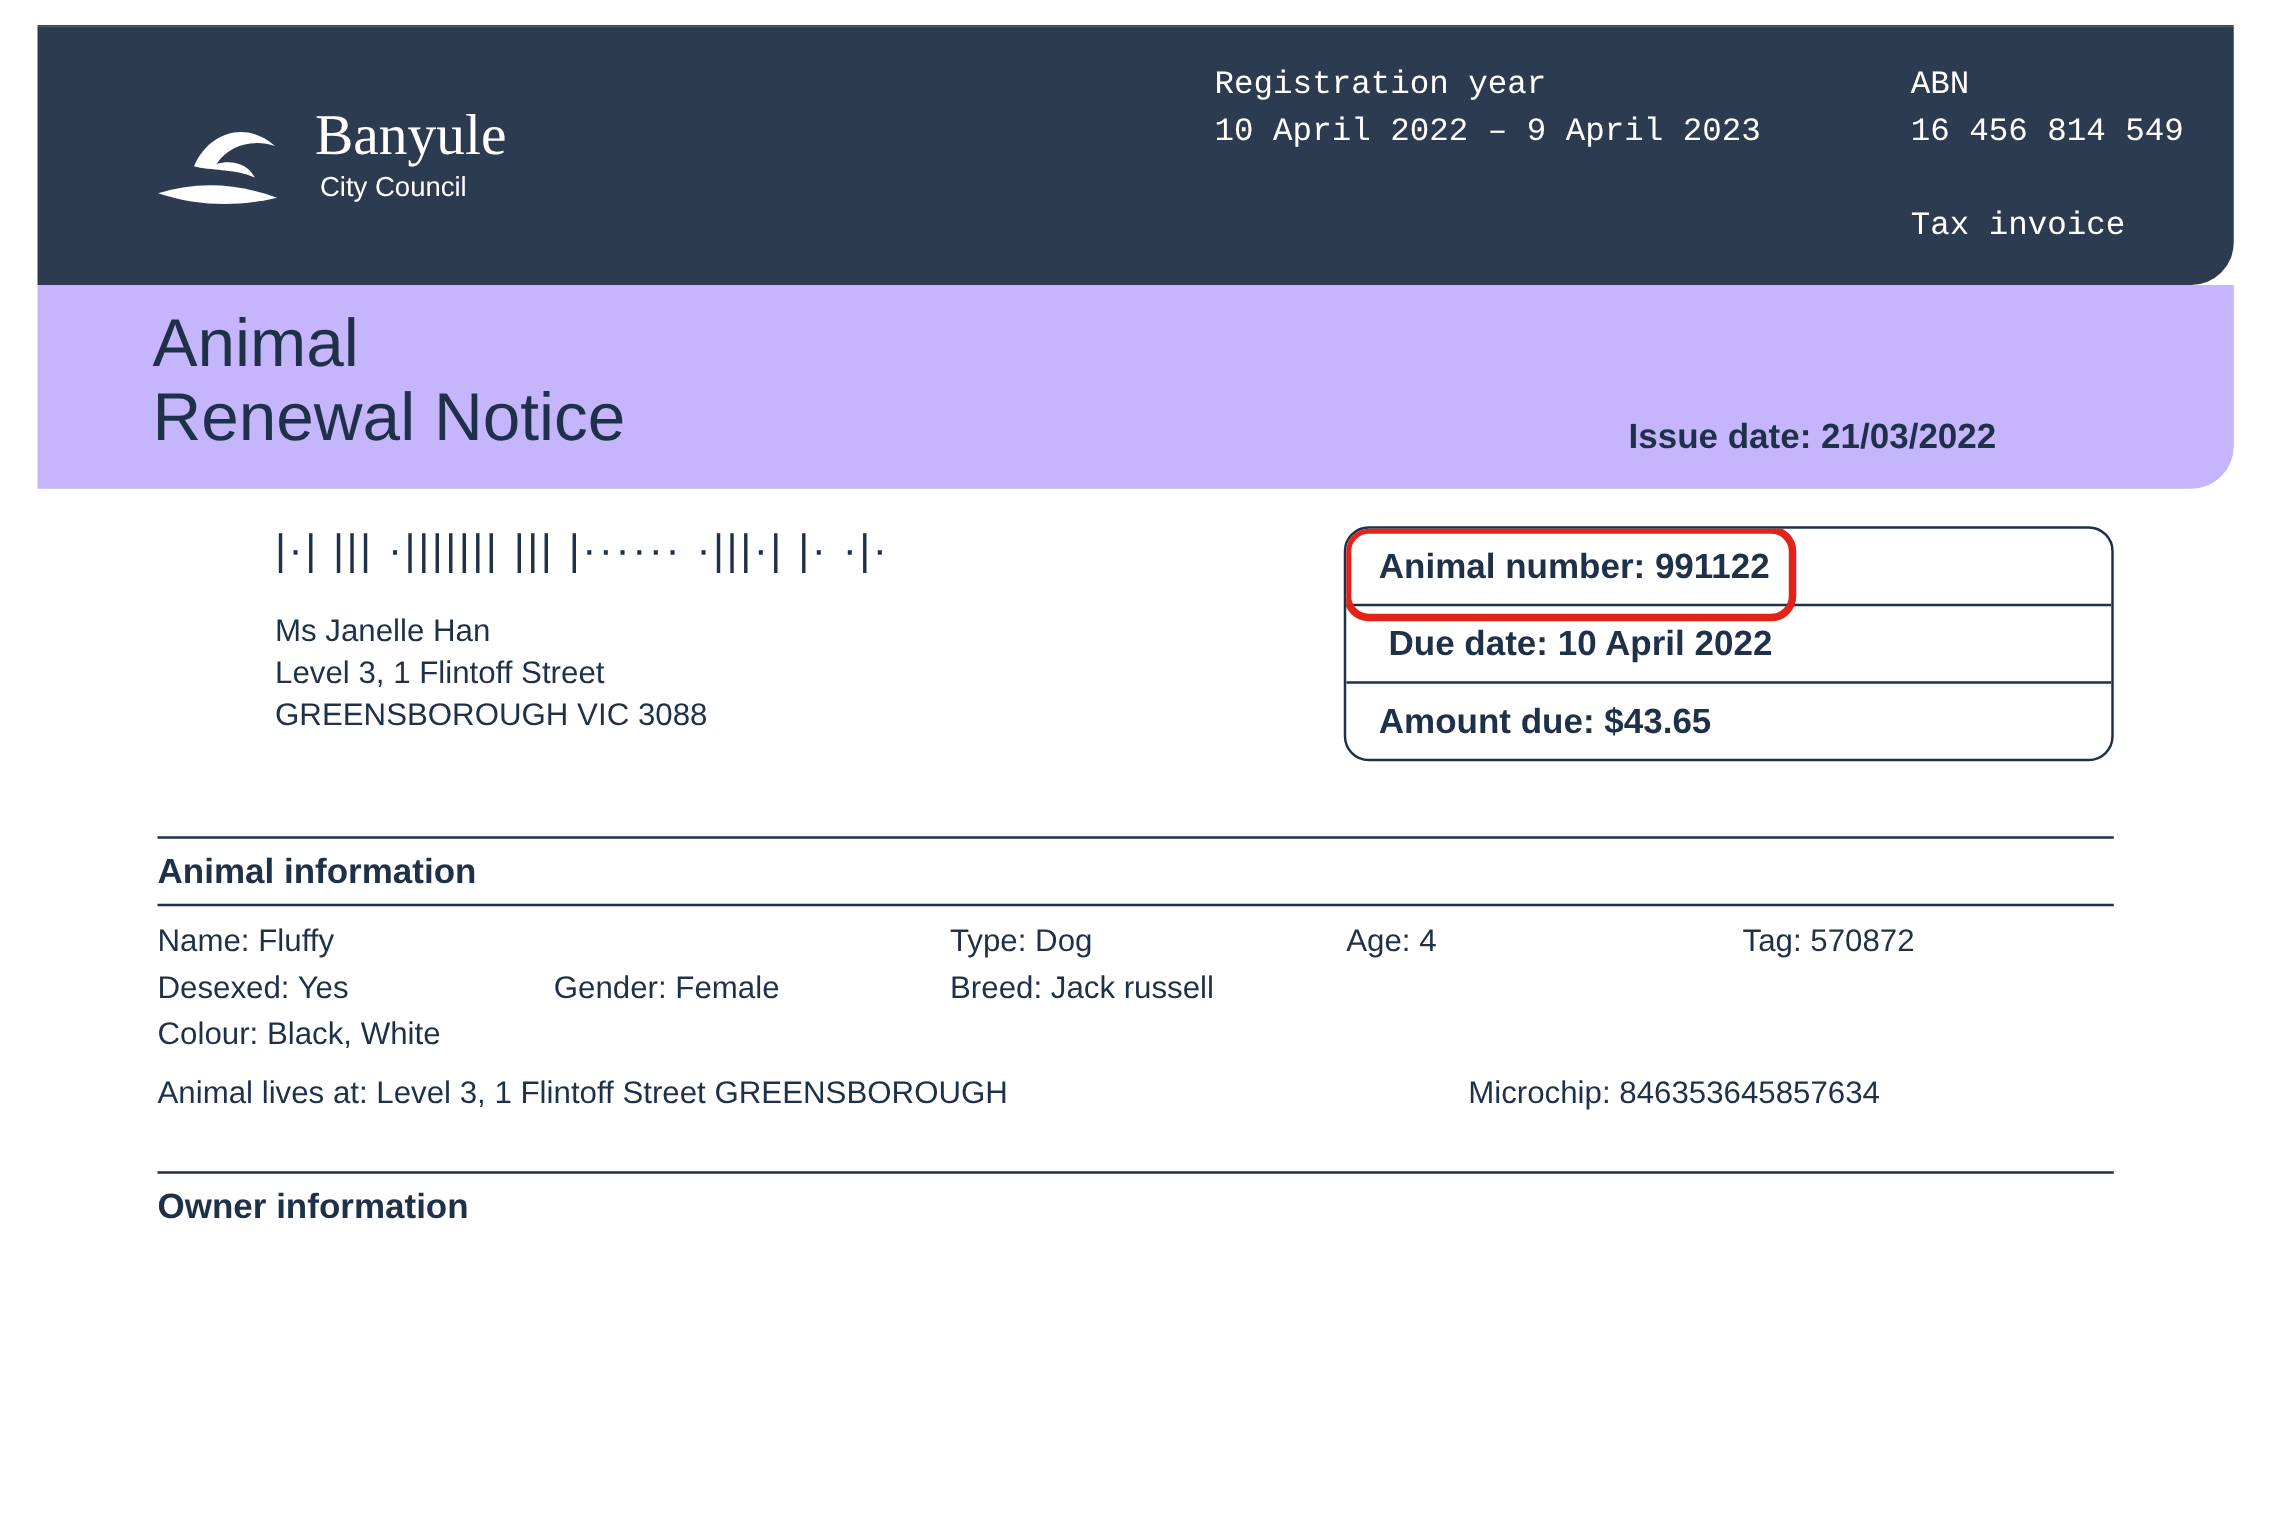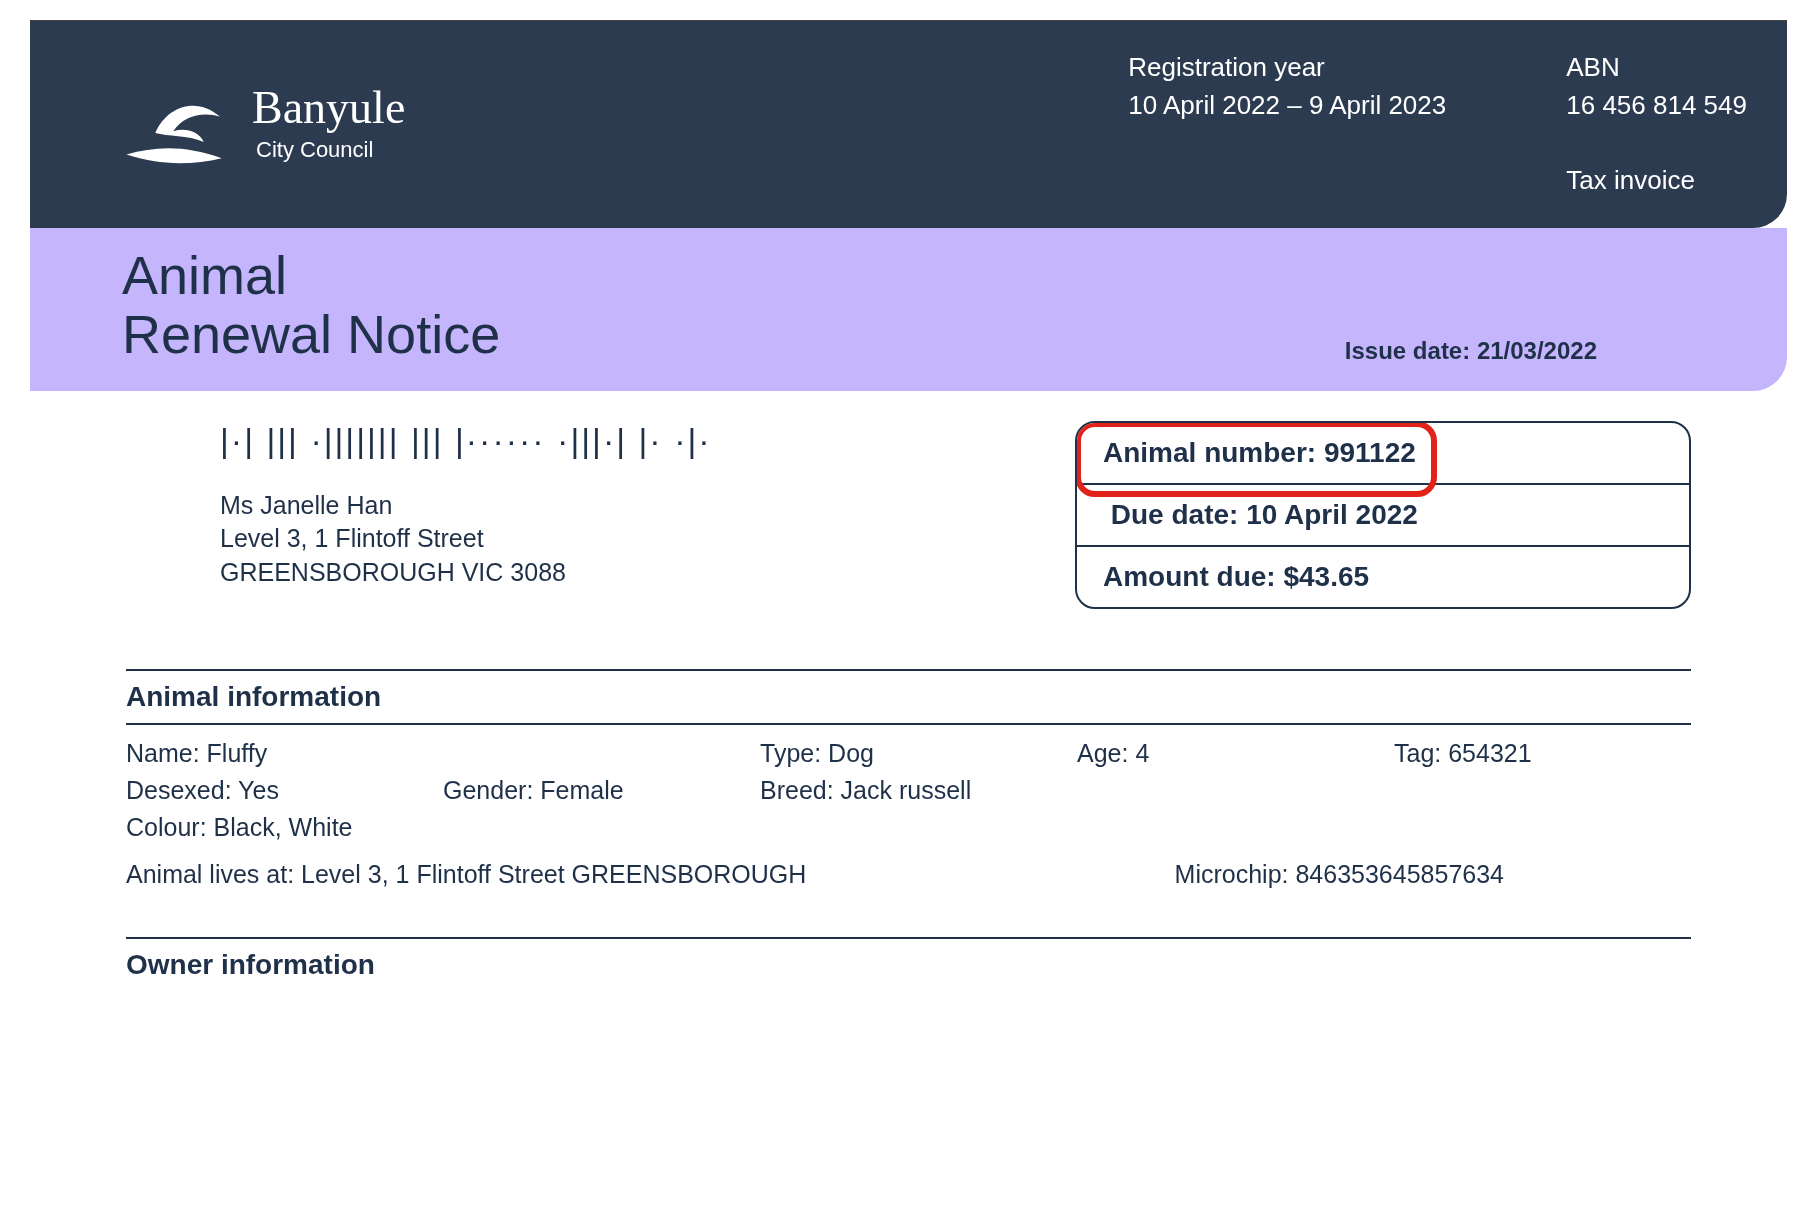--- a/index.html
+++ b/index.html
@@ -21,31 +21,31 @@
     display: flex;
     padding: 28px 40px 28px 90px;
     gap: 60px;
     border-bottom-right-radius: 34px;
   }
   .logo-block { display: flex; align-items: center; gap: 22px; flex: 0 0 auto; }
   .logo-svg { width: 110px; height: 90px; }
   .logo-text .brand { font-family: Georgia, 'Times New Roman', serif; font-size: 46px; line-height: 1; }
   .logo-text .sub { font-size: 22px; margin-top: 6px; margin-left: 4px; }
   .top-info { display: flex; gap: 120px; margin-left: auto; font-size: 26px; }
-  .top-info .col { line-height: 1.45; }
+  .top-info .col { line-height: 1.45; font-family: Liberation Mono, monospace; }
   .top-info .lbl { display: block; }
   .greyband {
     background: #c4b5fd;
     padding: 18px 60px 26px 92px;
     display: flex;
     align-items: flex-end;
     border-bottom-right-radius: 34px;
   }
   .doc-title { font-size: 54px; line-height: 1.1; font-weight: 400; color: #1f3049; }
-  .issue { margin-left: auto; margin-right: 130px; font-size: 24px; font-weight: 600; color: #1f3049; }
+  .issue { margin-left: auto; margin-right: 130px; font-size: 28px; font-weight: 600; color: #1f3049; }
   .mid {
     display: flex;
     padding: 30px 96px 30px 190px;
     gap: 40px;
   }
   .addr-col { flex: 1; }
   .barcode { letter-spacing: 2px; font-size: 34px; color: #1f3049; height: 50px; overflow: hidden; font-weight: 300; }
   .addr { margin-top: 18px; font-size: 25px; line-height: 1.35; color: #1f3049; }
   .keybox { width: 616px; border: 2px solid #1f3049; border-radius: 20px; overflow: hidden; }
   .keybox .row { padding: 14px 26px; font-size: 28px; font-weight: 600; border-bottom: 2px solid #1f3049; }
@@ -136,21 +136,21 @@
 
   <div class="content">
     <div class="section-title">Animal information</div>
 
     <div class="fields">
       <div><span>Name: </span><span>Fluffy</span></div>
       <div></div>
       <div><span>Type: </span><span>Dog</span></div>
 
       <div><span>Age: </span><span>4</span></div>
-      <div><span>Tag: </span><span>654321</span></div>
+      <div><span>Tag: </span><span>570872</span></div>
       <div><span>Desexed: </span><span>Yes</span></div>
 
       <div><span>Gender: </span><span>Female</span></div>
       <div><span>Breed: </span><span>Jack russell</span></div>
       <div></div>
 
       <div></div>
       <div><span>Colour: </span><span>Black, White</span></div>
       <div></div>
     </div>

